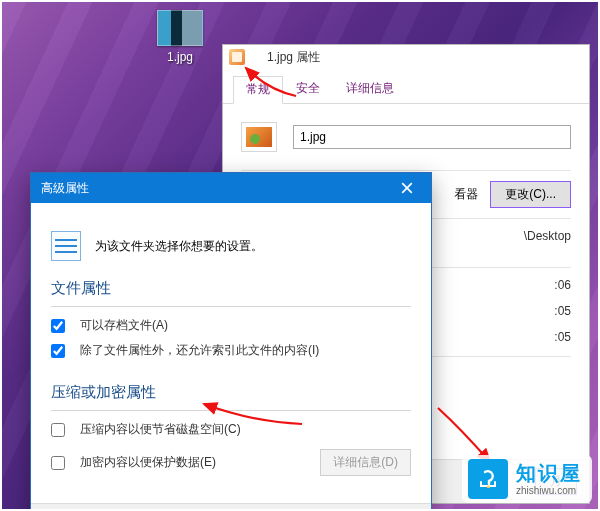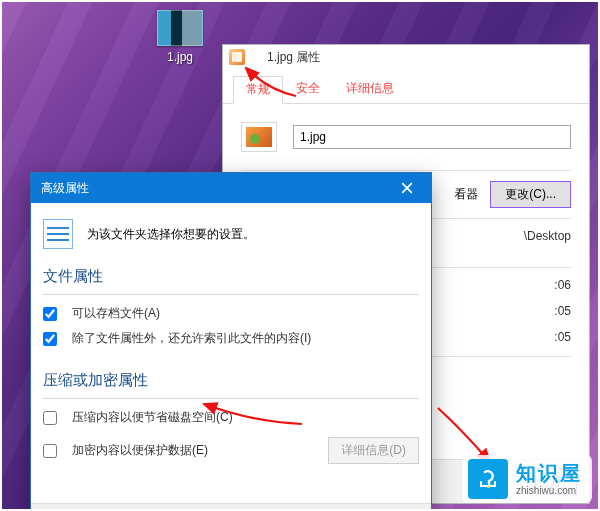--- a/index.html
+++ b/index.html
@@ -26,21 +26,21 @@
 
 .win-props {
   position: absolute; left: 220px; top: 42px; width: 368px; height: 460px;
   background: #fff; border: 1px solid #b8b8b8;
 }
 .win-props .titlebar { height: 24px; background: #fff; display: flex; align-items: center; padding: 0 6px; gap:22px;}
 .pic-ico { width:16px;height:16px; background: linear-gradient(135deg,#ffd089,#e87a2e); border-radius:2px; position:relative;}
 .pic-ico::after{content:"";position:absolute;left:3px;top:3px;right:3px;bottom:3px;background:#fff3e0;border-radius:1px;}
 .win-props .title { font-size: 12px; color:#333;}
 .tabs { display: flex; border-bottom: 1px solid #d9d9d9; padding: 6px 10px 0; gap: 0; }
-.tab { padding: 4px 12px 5px; font-size: 12px; color:#ef4444; border:1px solid transparent; cursor:pointer;}
+.tab { padding: 4px 12px 5px; font-size: 12px; color:#701a75; border:1px solid transparent; cursor:pointer;}
 .tab.active { border:1px solid #d9d9d9; border-bottom:1px solid #fff; background:#fff; position:relative; top:1px;}
 .props-body { padding: 14px 18px; }
 .file-icon-row { display:flex; align-items:center; gap:16px; margin: 4px 0 18px;}
 .big-pic { width:36px;height:30px;border:1px solid #d7d7d7; background:#fff;display:flex;align-items:center;justify-content:center;}
 .big-pic span{width:26px;height:20px;background:linear-gradient(135deg,#f6a043,#cc5a17);display:block;position:relative;}
 .big-pic span::after{content:"";position:absolute;left:4px;bottom:3px;width:10px;height:10px;background:#6aae3e;border-radius:50%;}
 .filename-input { flex:1;}
 .filename-input input{ width: 100%; border:1px solid #a7a7a7; padding:4px 6px; font-size:12px;}
 .divider{height:1px;background:#e4e4e4;margin: 2px 0 10px;}
 .btn { background:#e1e1e1; border:1px solid #8b5cf6; padding:4px 14px; font-size:12px; cursor:pointer;}
@@ -49,21 +49,21 @@
 
 
 .win-adv {
   position: absolute; left: 28px; top: 170px; width: 402px; height: 380px;
   background: #fff; border: 1px solid #2d6db3; box-shadow: 0 8px 22px rgba(0,0,0,.35);
 }
 .win-adv .tb { height: 30px; background:#0c79d6; color:#fff; display:flex; align-items:center; padding:0 10px; justify-content:space-between;}
 .win-adv .tb span{font-size:12px;}
 .close-x{ width:28px;height:20px; display:flex;align-items:center;justify-content:center; cursor:pointer;}
 .close-x svg{width:12px;height:12px;}
-.adv-body { padding: 16px 12px 12px; }
+.adv-body { padding: 16px 20px 12px; margin-top: 12px; }
 .adv-top { display:flex; align-items:center; gap:14px; margin-bottom:18px;}
 .sheet-ico { width:30px;height:30px; border:1px solid #7fb3e4; display:flex;flex-direction:column;justify-content:space-evenly;padding:3px; background:#fafdff;}
 .sheet-ico i{display:block;height:2px;background:#2f87d6;}
 .group-title { color:#1b4f8a; margin: 6px 0 8px; font-size:15px;}
 .group-sep{height:1px;background:#d8d8d8;margin:2px 0 10px;}
 .chk-row{display:flex;align-items:center;gap:15px;margin:8px 0;font-size:12px;color:#333;}
 .chk-row input{width:14px;height:14px;}
 .btn-dis{background:#f3f3f3;border:1px solid #cfcfcf;color:#9a9a9a;padding:4px 12px;font-size:12px;}
 .adv-footer{position:absolute;left:0;right:0;bottom:0;padding:10px 16px;background:#f0f0f0;border-top:1px solid #dcdcdc;display:flex;justify-content:flex-end;gap:26px;}
 

